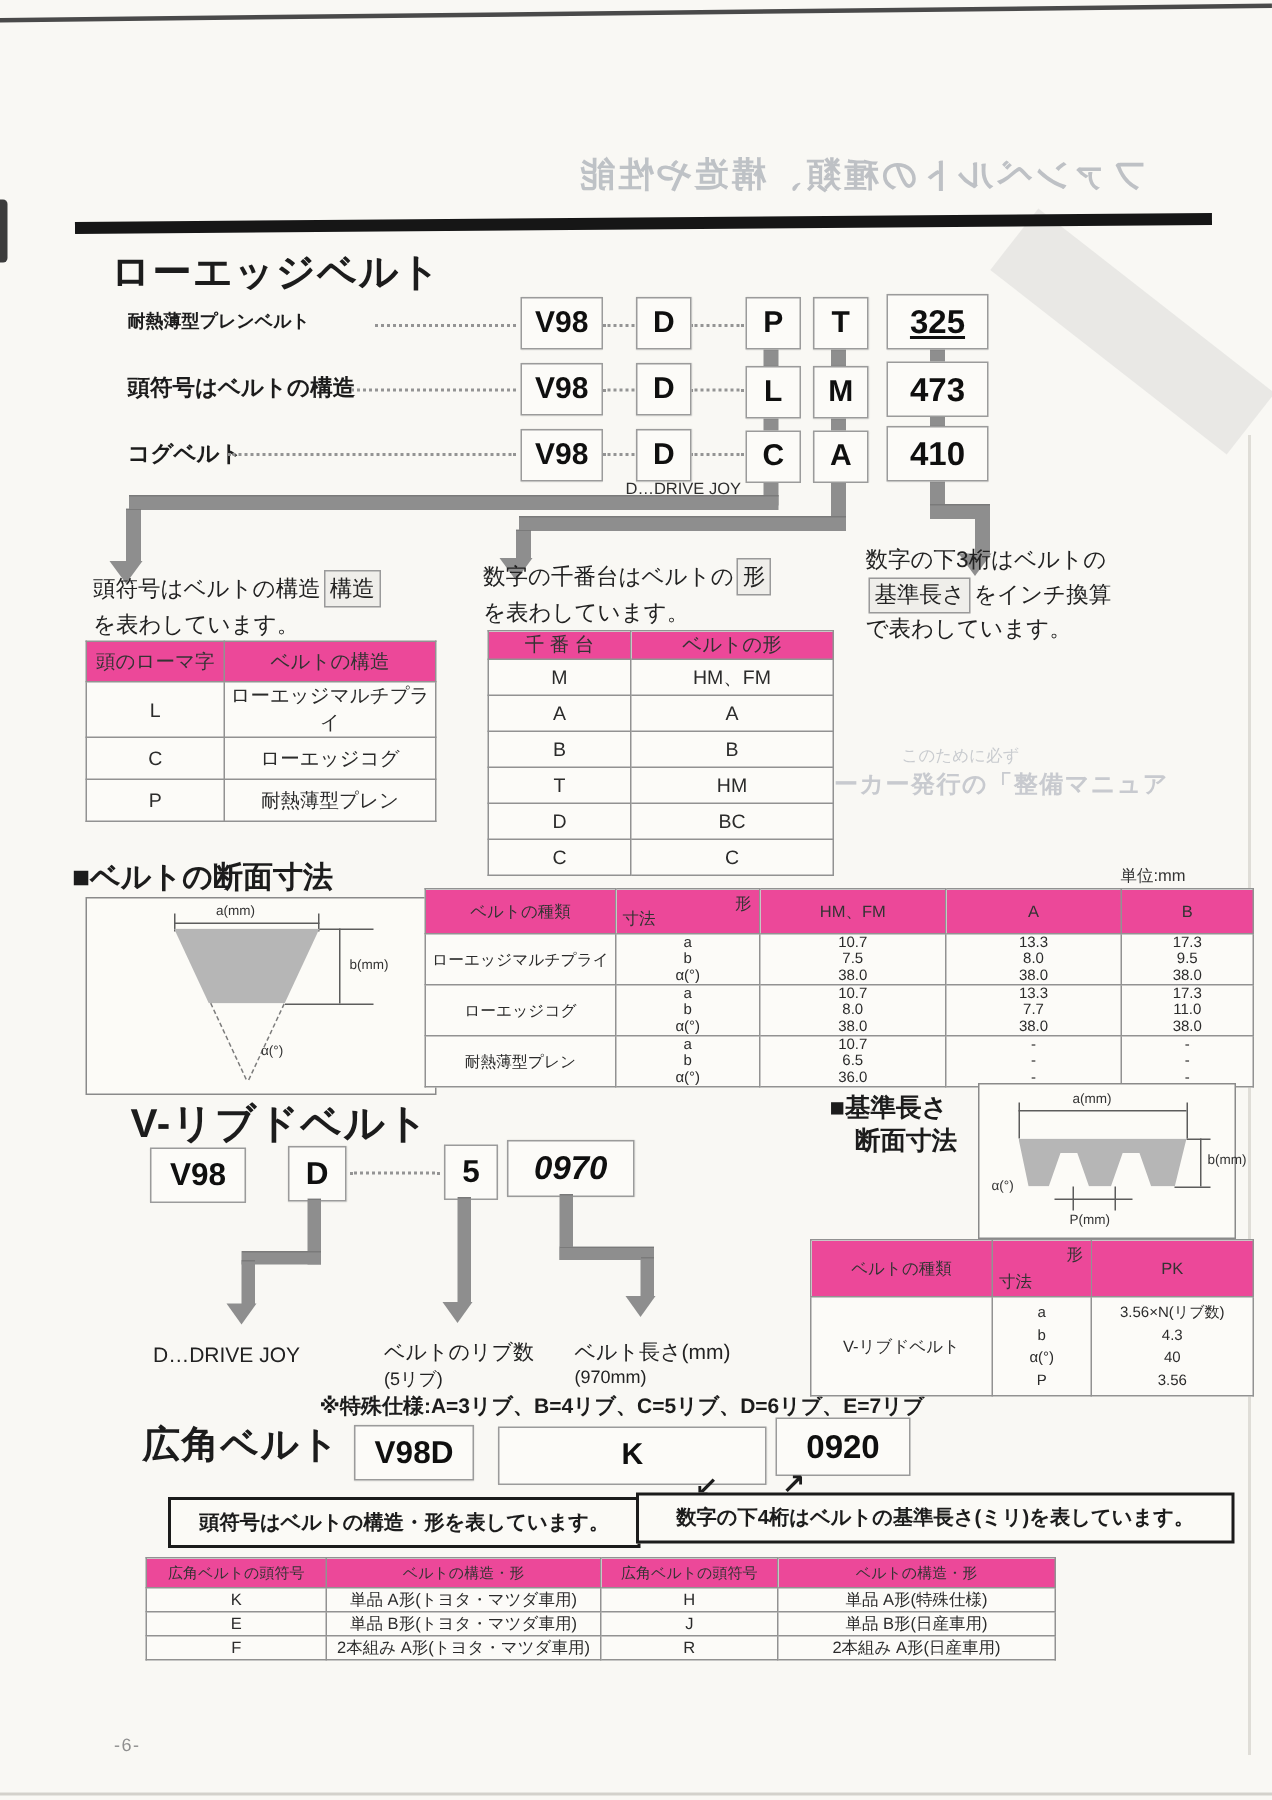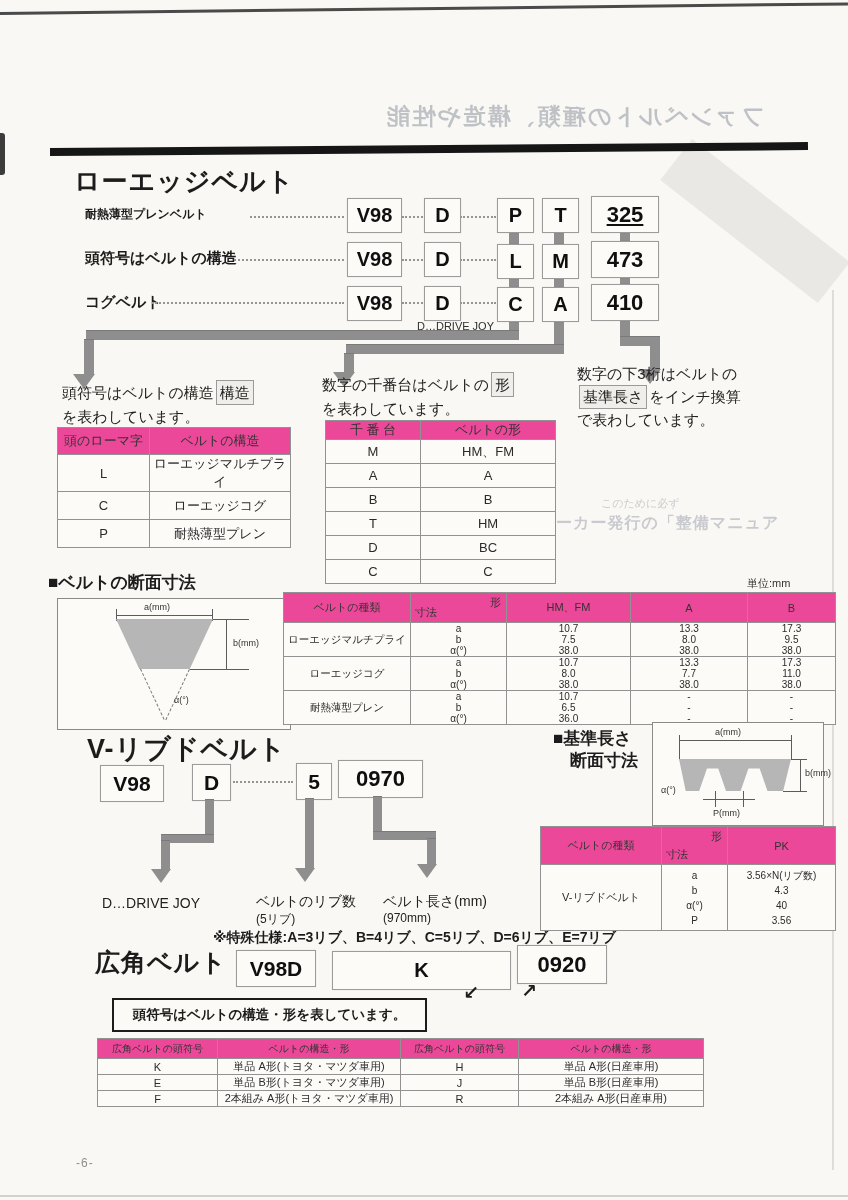--- a/index.html
+++ b/index.html
@@ -176,21 +176,21 @@
           <td>D</td>
           <td>BC</td>
         </tr>
     <tr style="height:24px;">
           <td>C</td>
           <td>C</td>
         </tr>
   </tbody>
     </table>
 
-  <div class="abs b" style="left:48px;top:571px;font-size:17px;">■ベルトの断面寸法</div>
+  <div class="abs b" style="left:48px;top:571px;font-size:20px;">■ベルトの断面寸法</div>
   <div class="abs" style="left:747px;top:576px;font-size:11px;color:#333;">単位:mm</div>
 
   <div class="abs" style="left:57px;top:598px;width:232px;height:130px;background:#fcfbf7;border:1px solid #8a8a8a;">
     <div class="dlabel" style="left:86px;top:3px;">a(mm)</div>
     <div class="dline" style="left:58px;top:16px;width:97px;height:1px;"></div>
     <div class="dline" style="left:58px;top:10px;width:1px;height:12px;"></div>
     <div class="dline" style="left:154px;top:10px;width:1px;height:12px;"></div>
     <div style="position:absolute;left:58px;top:20px;width:97px;height:50px;background:#b6b6b6;clip-path:polygon(0 0,100% 0,76% 100%,24% 100%);"></div>
     <div class="dline" style="left:155px;top:20px;width:36px;height:1px;"></div>
     <div class="dline" style="left:132px;top:70px;width:59px;height:1px;"></div>
@@ -291,21 +291,21 @@
     </tr>
   </tbody>
     </table>
 
   <div class="abs b" style="left:87px;top:731px;font-size:27px;letter-spacing:1px;">V-リブドベルト</div>
 
   <div class="cbox" style="left:100px;top:765px;width:62px;height:35px;font-size:21px;">V98</div>
   <div class="cbox" style="left:192px;top:764px;width:37px;height:35px;font-size:21px;">D</div>
   <div class="dots" style="left:233px;top:781px;width:60px;"></div>
   <div class="cbox" style="left:296px;top:763px;width:34px;height:35px;font-size:21px;">5</div>
-  <div class="cbox" style="left:338px;top:760px;width:83px;height:36px;font-size:22px;">0970</div>
+  <div class="cbox" style="left:338px;top:760px;width:83px;height:36px;font-size:22px;font-style:italic;">0970</div>
 
   <div class="bar" style="left:205px;top:799px;width:9px;height:44px;"></div>
   <div class="bar" style="left:161px;top:834px;width:53px;height:9px;"></div>
   <div class="bar" style="left:161px;top:840px;width:9px;height:30px;"></div>
   <div class="ahead sm" style="left:151px;top:869px;"></div>
   <div class="bar" style="left:305px;top:798px;width:9px;height:71px;"></div>
   <div class="ahead sm" style="left:295px;top:868px;"></div>
   <div class="bar" style="left:373px;top:796px;width:9px;height:44px;"></div>
   <div class="bar" style="left:373px;top:831px;width:63px;height:9px;"></div>
   <div class="bar" style="left:427px;top:838px;width:9px;height:27px;"></div>
@@ -375,40 +375,43 @@
   <div class="cbox" style="left:236px;top:950px;width:78px;height:35px;font-size:21px;">V98D</div>
   <div class="cbox" style="left:332px;top:951px;width:177px;height:37px;font-size:20px;">K</div>
   <div class="cbox" style="left:517px;top:945px;width:88px;height:37px;font-size:22px;">0920</div>
 
   <span class="abs b" style="left:463px;top:981px;font-size:19px;color:#1d1d1d;">↙</span>
   <span class="abs b" style="left:521px;top:979px;font-size:19px;color:#1d1d1d;">↗</span>
 
   <div class="capbox" style="left:112px;top:998px;width:311px;height:30px;">
     <span>頭符号はベルトの構造・形を表しています。</span>
   </div>
+  <div class="capbox" style="left:424px;top:995px;width:395px;height:30px;">
+    <span>数字の下4桁はベルトの基準長さ(ミリ)を表しています。</span>
+  </div>
 
   <table class="t" style="left:97px;top:1038px;width:606px;">
     <colgroup>
         <col style="width:120px">
         <col style="width:183px">
         <col style="width:118px">
         <col style="width:185px">
       </colgroup>
     <tbody>
         <tr style="height:20px;font-size:10px;">
       <th>広角ベルトの頭符号</th>
       <th>ベルトの構造・形</th>
       <th>広角ベルトの頭符号</th>
       <th>ベルトの構造・形</th>
     </tr>
     <tr style="height:16px;font-size:11px;">
       <td>K</td>
       <td>単品 A形(トヨタ・マツダ車用)</td>
       <td>H</td>
-      <td>単品 A形(日産車用)</td>
+      <td>単品 A形(特殊仕様)</td>
     </tr>
     <tr style="height:16px;font-size:11px;">
       <td>E</td>
       <td>単品 B形(トヨタ・マツダ車用)</td>
       <td>J</td>
       <td>単品 B形(日産車用)</td>
     </tr>
     <tr style="height:16px;font-size:11px;">
       <td>F</td>
       <td>2本組み A形(トヨタ・マツダ車用)</td>

